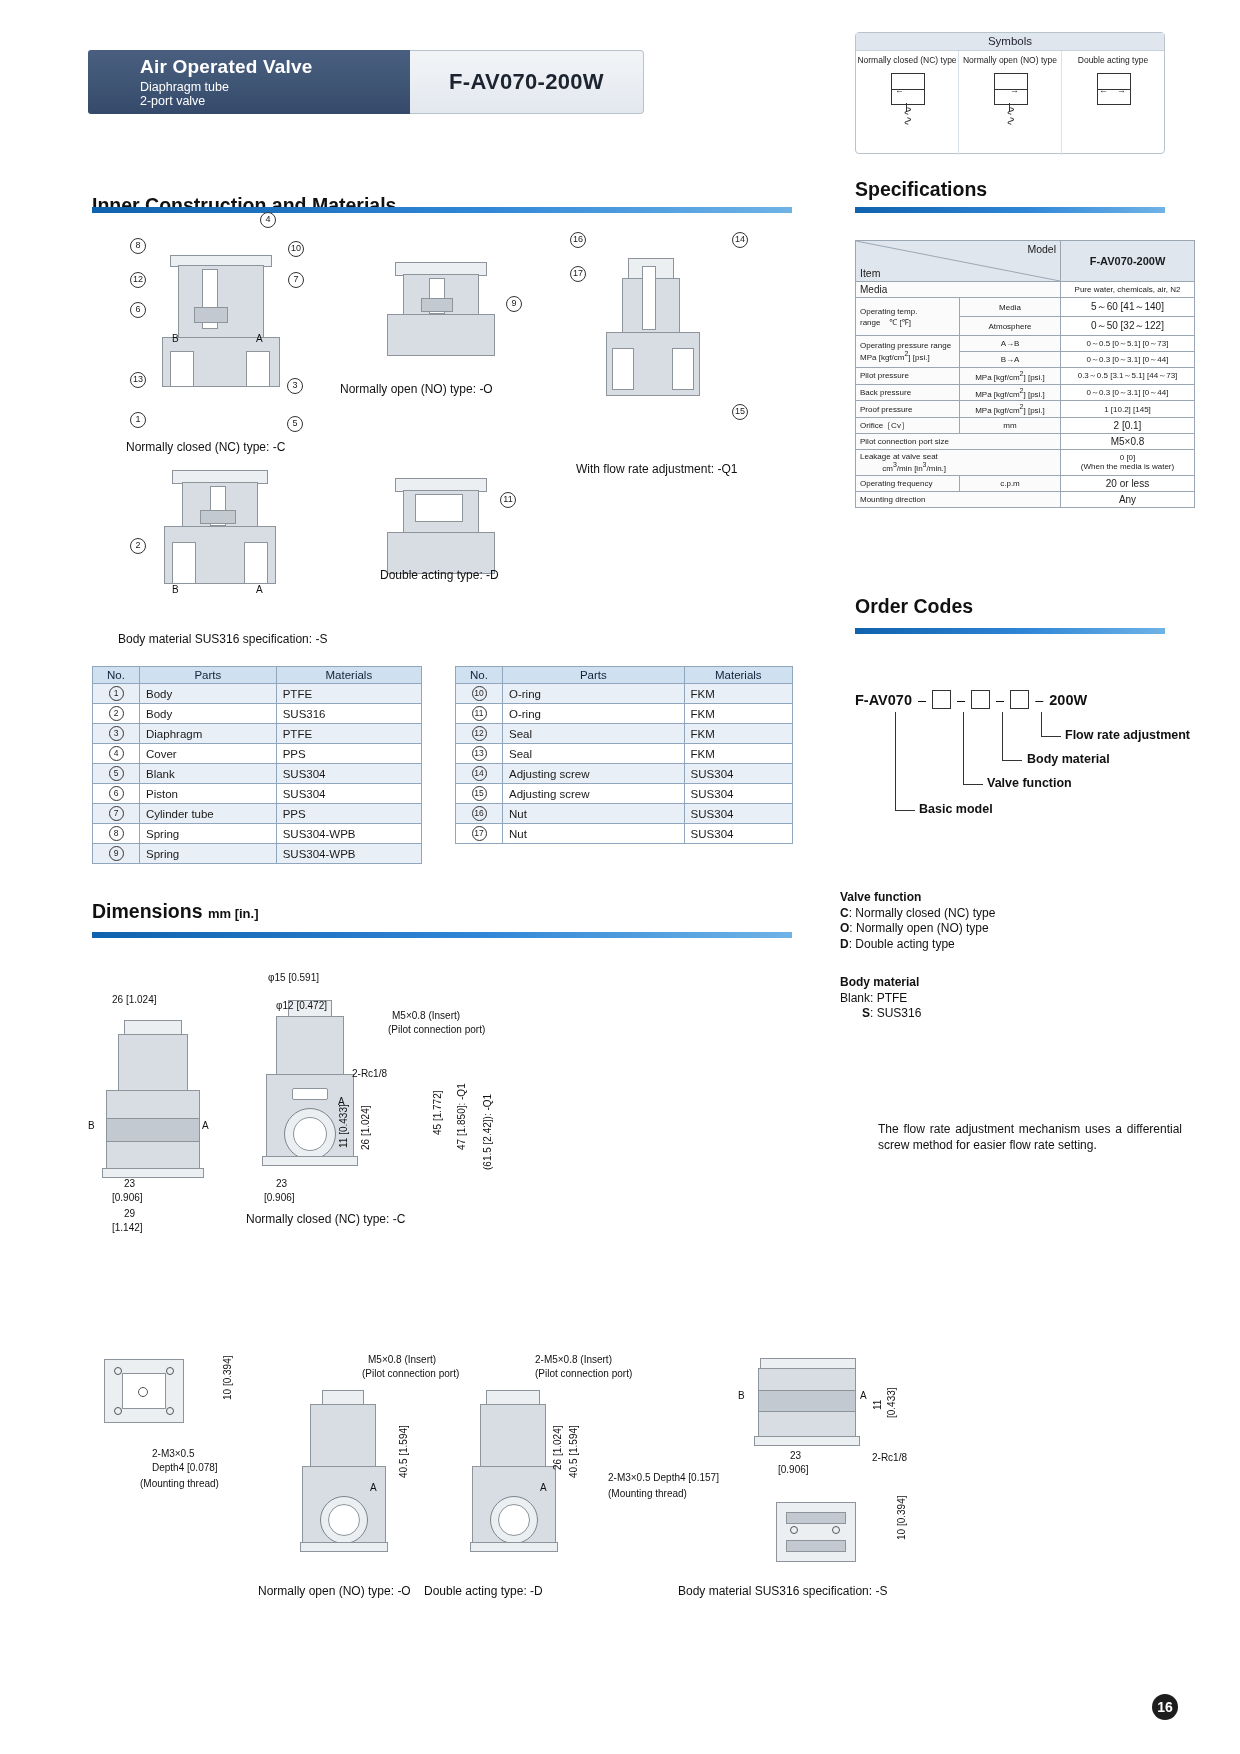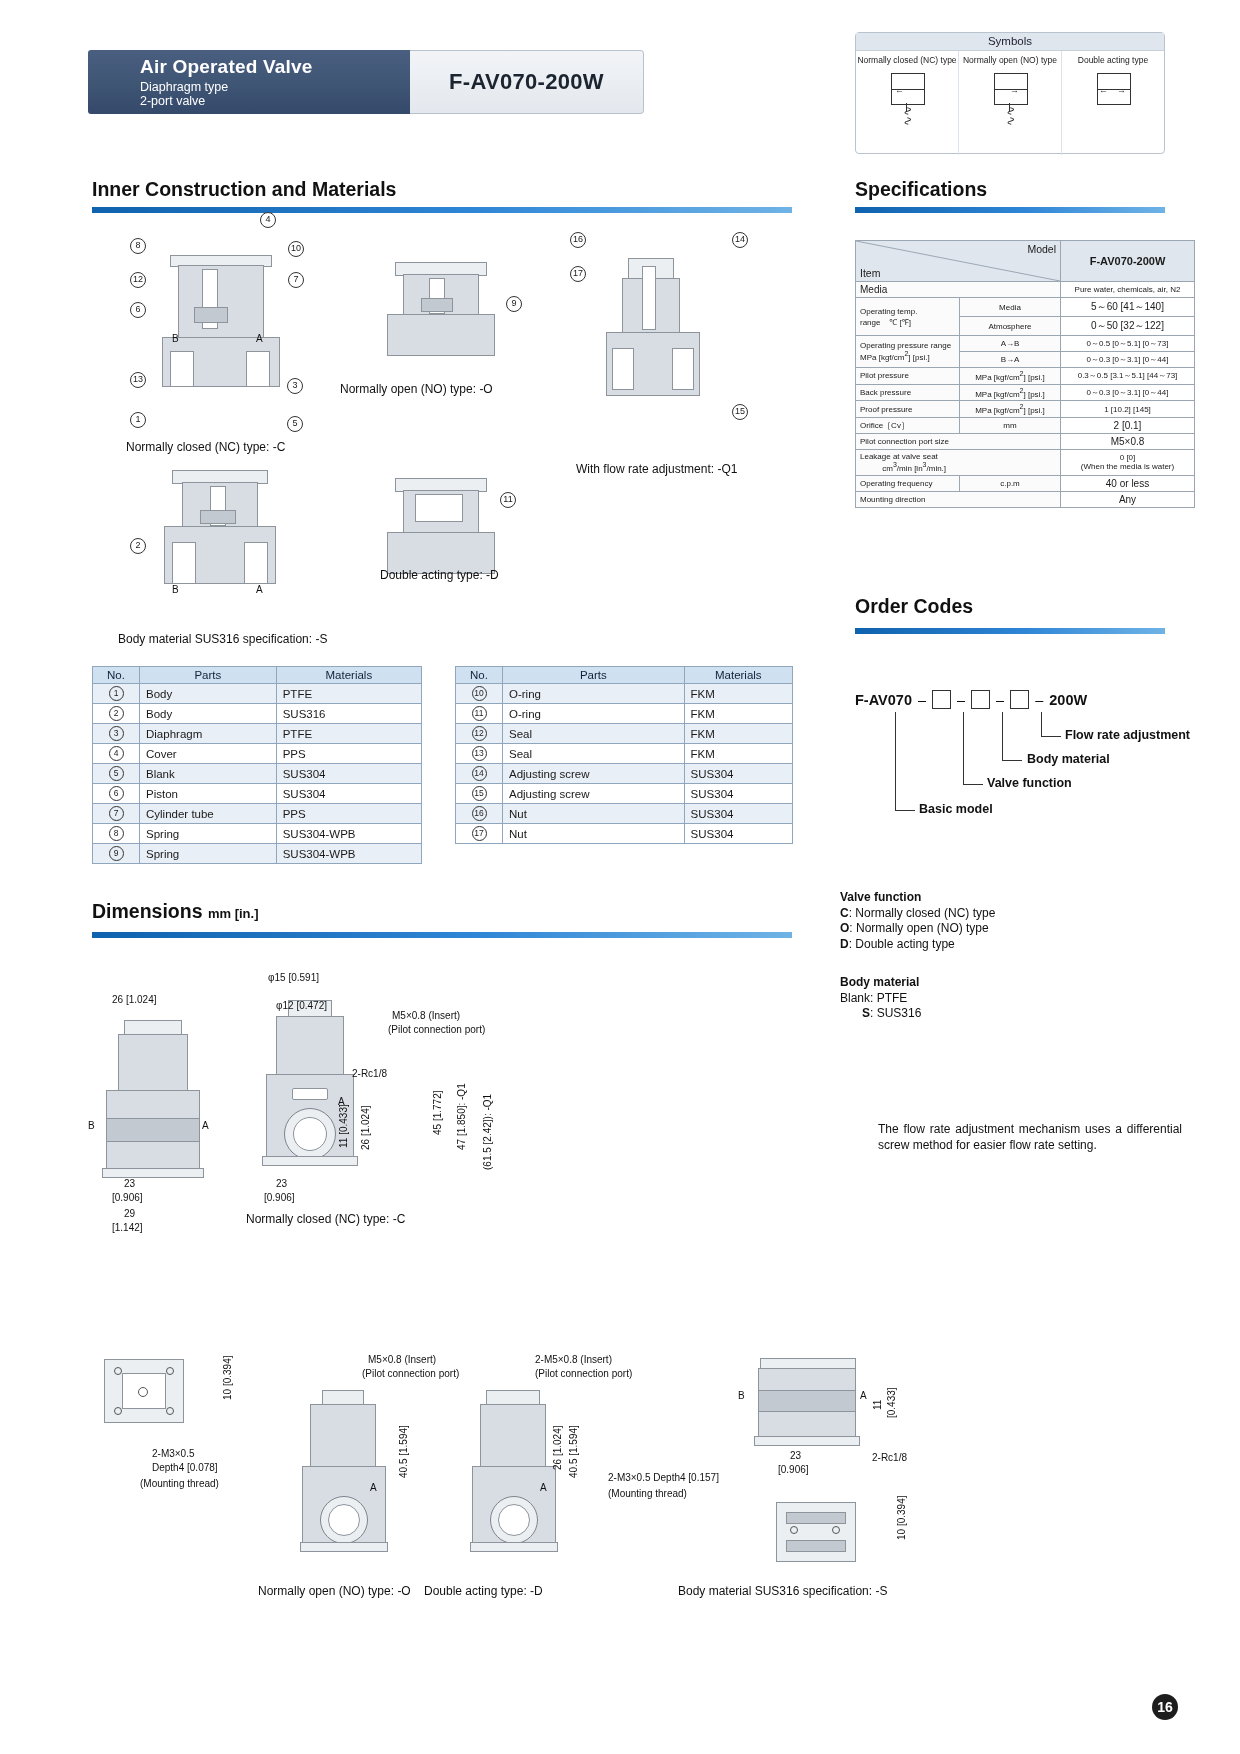--- a/index.html
+++ b/index.html
@@ -104,21 +104,21 @@
   .pagenum{position:absolute;right:62px;bottom:34px;width:26px;height:26px;border-radius:50%;background:#1d1d1d;color:#fff;font-size:14px;font-weight:bold;display:flex;align-items:center;justify-content:center;}
 </style>
 </head>
 <body>
 
 <div class="page">
 
   <div class="title-block">
     <div class="title-left">
       <div class="t1">Air Operated Valve</div>
-      <div class="t2">Diaphragm type</div>
+      <div class="t2">Diaphragm tube</div>
       <div class="t3">2-port valve</div>
     </div>
     <div class="title-right">F-AV070-200W</div>
   </div>
 
   <div class="sym-box">
     <div class="sym-title">Symbols</div>
     <div class="sym-cols">
       <div class="sym-col">
         <div class="sym-lbl">Normally closed (NC) type</div>
@@ -142,21 +142,21 @@
         <div class="sym-lbl">Double acting type</div>
         <div class="sym-art">
           <div class="bx"></div>
           <div class="arr" style="left:8px;">←</div>
           <div class="arr" style="left:26px;">→</div>
         </div>
       </div>
     </div>
   </div>
 
-  <div class="sec-h" style="left:92px;top:178px;">Inner Construction and Materials</div>
+  <div class="sec-h" style="left:92px;top:194px;">Inner Construction and Materials</div>
   <div class="rule grad" style="left:92px;top:207px;width:700px;"></div>
 
   <div class="dwg" style="left:150px;top:255px;width:140px;height:140px;">
     <div class="vb l" style="left:20px;top:0;width:100px;height:10px;"></div>
     <div class="vb" style="left:28px;top:10px;width:84px;height:72px;"></div>
     <div class="vb w" style="left:52px;top:14px;width:14px;height:58px;"></div>
     <div class="vb d" style="left:44px;top:52px;width:32px;height:14px;"></div>
     <div class="vb" style="left:12px;top:82px;width:116px;height:48px;"></div>
     <div class="vb w" style="left:20px;top:96px;width:22px;height:34px;"></div>
     <div class="vb w" style="left:96px;top:96px;width:22px;height:34px;"></div>
@@ -388,21 +388,21 @@
       <td class="lbl tiny" colspan="3">Pilot connection port size</td>
       <td class="val">M5×0.8</td>
     </tr>
     <tr>
       <td class="lbl tiny" colspan="3">Leakage at valve seat<br>&nbsp;&nbsp;&nbsp;&nbsp;&nbsp;&nbsp;&nbsp;&nbsp;&nbsp;&nbsp;cm<span class="sup">3</span>/min [in<span class="sup">3</span>/min.]</td>
       <td class="val tiny">0 [0]<br>(When the media is water)</td>
     </tr>
     <tr>
       <td class="lbl tiny">Operating frequency</td>
       <td class="lbl2 tiny" colspan="2">c.p.m</td>
-      <td class="val">40 or less</td>
+      <td class="val">20 or less</td>
     </tr>
     <tr>
       <td class="lbl tiny" colspan="3">Mounting direction</td>
       <td class="val">Any</td>
     </tr>
   </tbody>
     </table>
 
   <div class="sec-h" style="left:855px;top:595px;">Order Codes</div>
   <div class="rule grad" style="left:855px;top:628px;width:310px;"></div>

